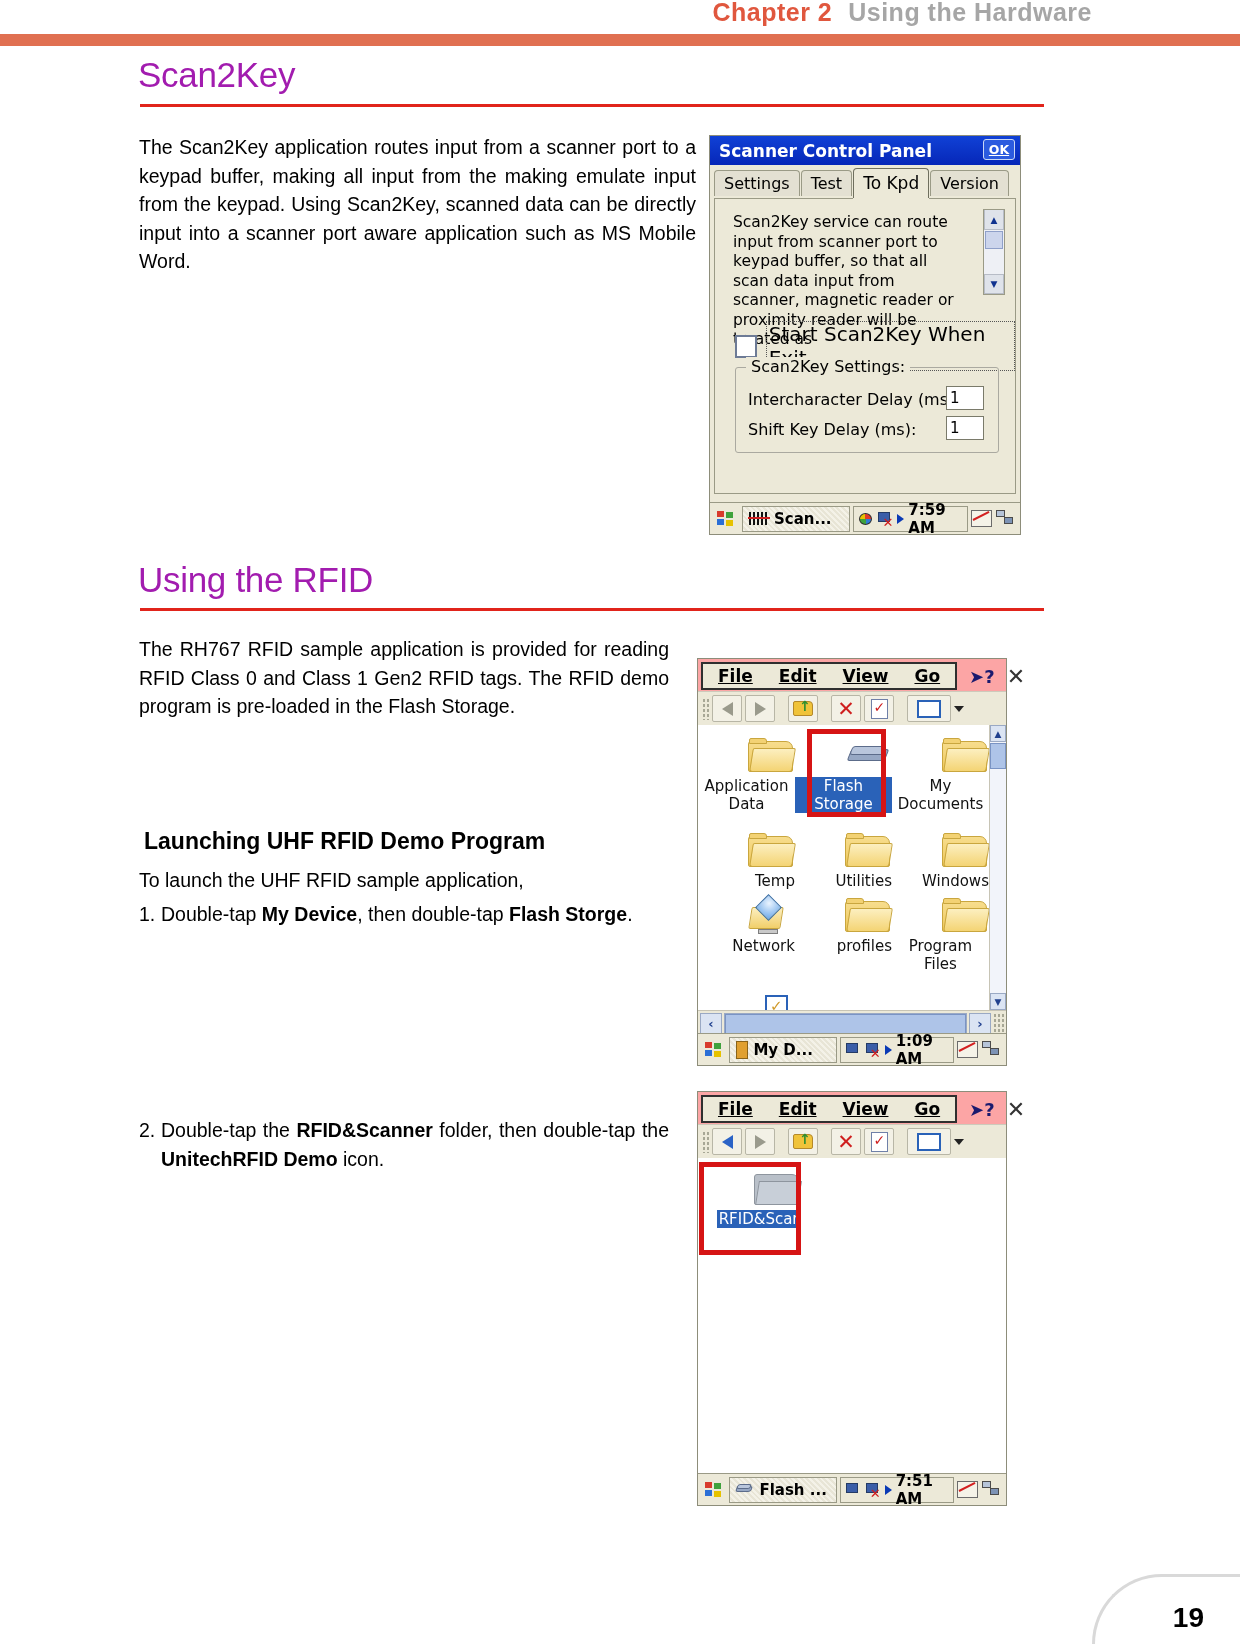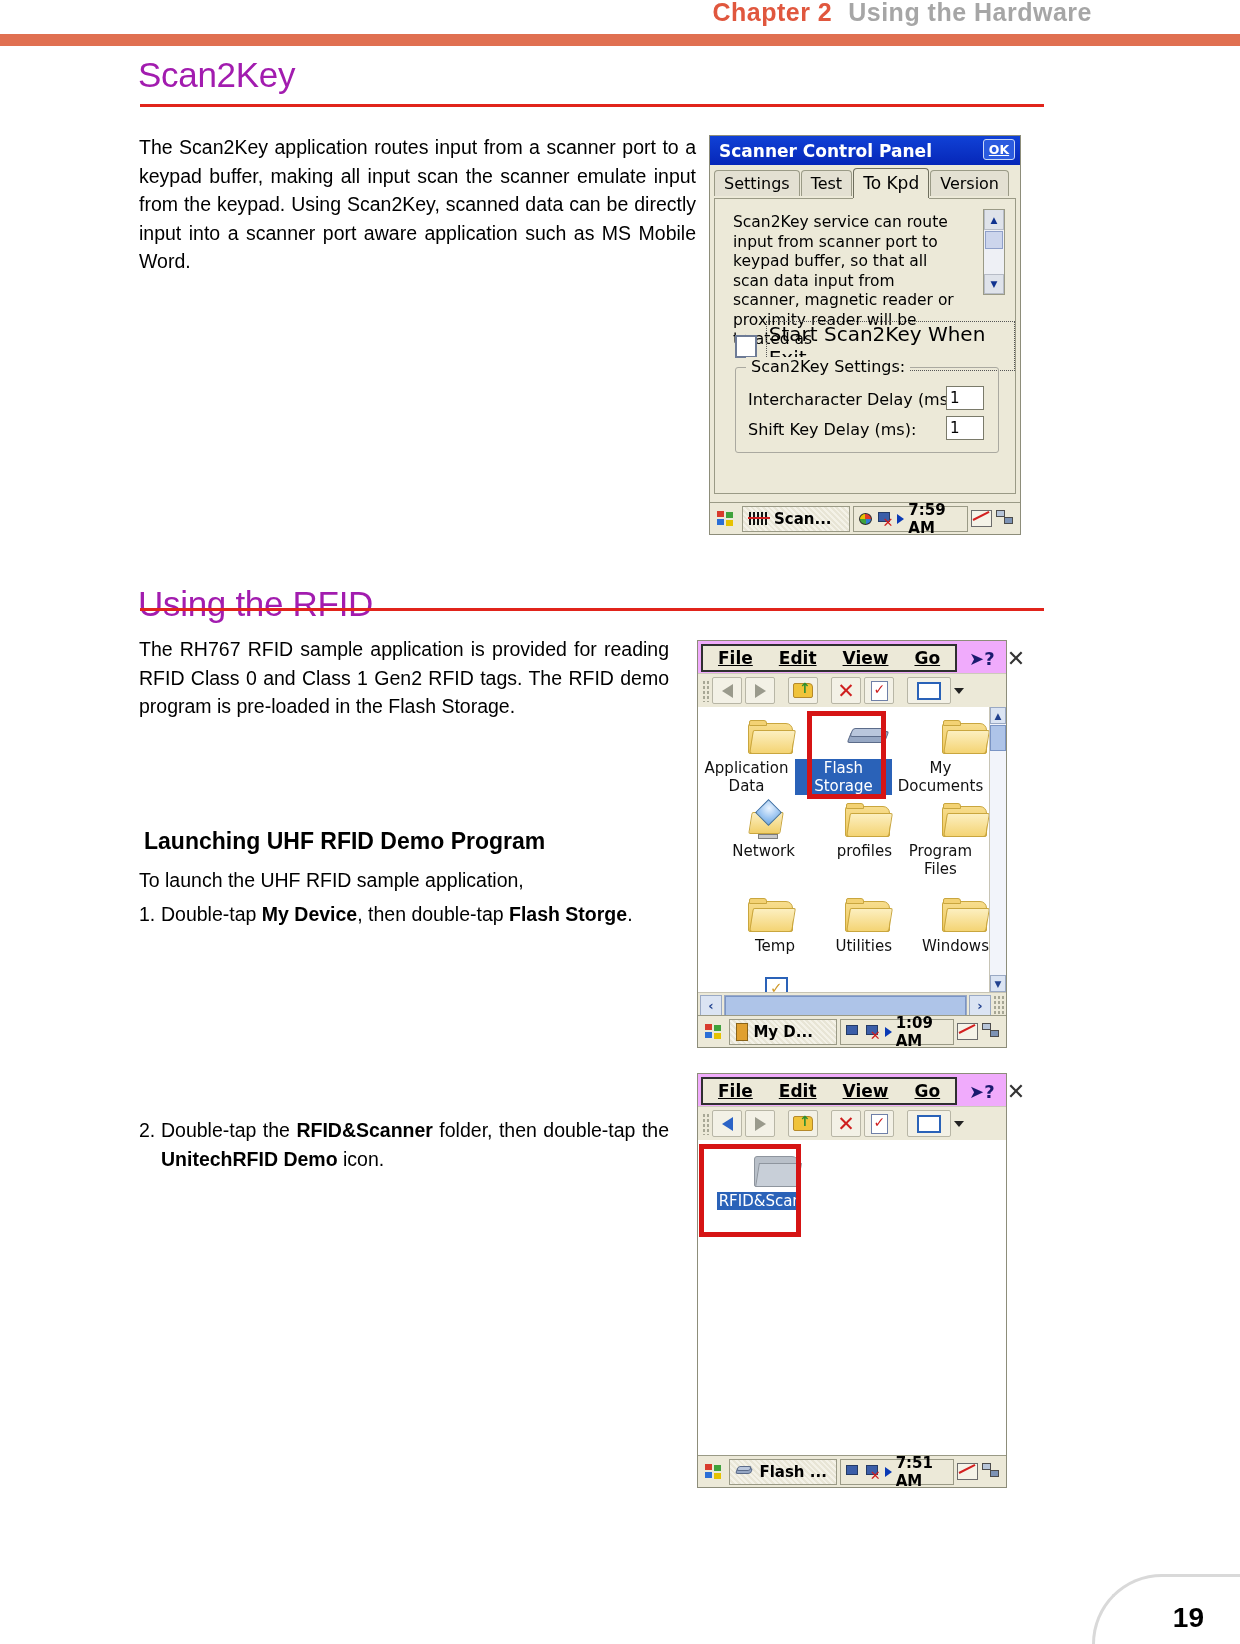--- a/index.html
+++ b/index.html
@@ -194,21 +194,21 @@
      background:conic-gradient(#e03a2a 0 25%,#2f7bd6 25% 50%,#3fa23c 50% 75%,#e6c200 75% 100%); }
   .conn-glyph{ width:20px; height:16px; position:relative; display:inline-block; }
   .conn-glyph .mon{ position:absolute; left:0; top:1px; width:12px; height:10px;
      background:#3b5ea8; border:1px solid #243b66; }
   .conn-glyph .x{ position:absolute; right:0px; bottom:-1px; font-size:13px;
      color:#cf1f1f; font-weight:bold; line-height:10px; }
   .play-tri{ width:0;height:0;border-left:7px solid #0a3ab5;
      border-top:5px solid transparent;border-bottom:5px solid transparent; }
 
   
-  .fex{ border:1px solid #8d8d7a; background:#f0abfc; }
+  .fex{ border:1px solid #8d8d7a; background:#fca5a5;margin-top:18px; }
   .fex-menubar{
     display:flex; align-items:center; height:32px; padding:2px 3px 0 3px; gap:4px;
   }
   .menu-group{
     display:flex; align-items:center; gap:0px; border:2px solid #2f2f2f;
     background:#ece9d8; height:28px; padding:0 2px; flex:0 0 auto;
   }
   .menu-item{ font-size:17px; font-weight:bold; padding:0 13px; }
   .menu-item u{ text-decoration:underline; }
   .menu-spacer{ flex:1 1 auto; }
@@ -320,21 +320,21 @@
   <div class="page-header">
     <div class="header-text">
       <span class="chapter-label">Chapter 2</span><span class="chapter-title">Using the Hardware</span>
     </div>
     <div class="header-rule"></div>
   </div>
 
   <div class="h1" style="left:138px; top:55px;">Scan2Key</div>
   <div class="h1-rule" style="left:140px; top:104px; width:904px;"></div>
 
-  <div class="para" style="left:139px; top:133px; width:557px;">The Scan2Key application routes input from a scanner port to a keypad buffer, making all input scan the scanner emulate input from the keypad. Using Scan2Key, scanned data can be directly input into a scanner port aware application such as MS Mobile Word.</div>
+  <div class="para" style="left:139px; top:133px; width:557px;">The Scan2Key application routes input from a scanner port to a keypad buffer, making all input from the making emulate input from the keypad. Using Scan2Key, scanned data can be directly input into a scanner port aware application such as MS Mobile Word.</div>
 
 
   <div class="pda scp">
     <div class="scp-title">
       <span>Scanner Control Panel</span>
       <span class="ok-btn">OK</span>
     </div>
 
     <div class="tabrow">
       <div class="tab">Settings</div>
@@ -393,21 +393,21 @@
       <div class="tb-right">
         <span class="tb-icon"></span>
         <span class="tb-icon2">
             <span class="a"></span>
             <span class="b"></span>
           </span>
       </div>
     </div>
   </div>
 
-  <div class="h1" style="left:138px; top:584px;">Using the RFID</div>
+  <div class="h1" style="left:138px; top:560px;">Using the RFID</div>
   <div class="h1-rule" style="left:140px; top:608px; width:904px;"></div>
 
   <div class="para" style="left:139px; top:635px; width:530px;">The RH767 RFID sample application is provided for reading RFID Class 0 and Class 1 Gen2 RFID tags. The RFID demo program is pre-loaded in the Flash Storage.</div>
 
   <div class="h2" style="left:144px; top:828px;">Launching UHF RFID Demo Program</div>
 
   <div class="para nojust" style="left:139px; top:866px; width:540px;">To launch the UHF RFID sample application,</div>
 
   <div class="listitem" style="left:139px; top:900px; width:530px;">
     <span class="num">1.</span>
@@ -481,20 +481,47 @@
           <div class="ig-cell">
             <span class="fold">
                 <i class="back"></i>
                 <i class="tab"></i>
                 <i class="front"></i>
               </span>
             <span class="icon-label">My Documents</span>
           </div>
         </div>
 
+        <div class="ig-row" style="margin-top:14px">
+          <div class="ig-cell">
+            <span class="fold">
+                <i class="back"></i>
+                <i class="tab"></i>
+                <i class="front"></i>
+              </span>
+            <span class="icon-label">Temp</span>
+          </div>
+          <div class="ig-cell">
+            <span class="fold">
+                <i class="back"></i>
+                <i class="tab"></i>
+                <i class="front"></i>
+              </span>
+            <span class="icon-label">Utilities</span>
+          </div>
+          <div class="ig-cell">
+            <span class="fold">
+                <i class="back"></i>
+                <i class="tab"></i>
+                <i class="front"></i>
+              </span>
+            <span class="icon-label">Windows</span>
+          </div>
+        </div>
+
         <div class="ig-row" style="margin-top:2px">
           <div class="ig-cell">
             <span class="netico">
                 <i class="f"></i>
                 <i class="globe"></i>
                 <i class="base"></i>
               </span>
             <span class="icon-label">Network</span>
           </div>
           <div class="ig-cell">
@@ -505,47 +532,20 @@
               </span>
             <span class="icon-label">profiles</span>
           </div>
           <div class="ig-cell">
             <span class="fold">
                 <i class="back"></i>
                 <i class="tab"></i>
                 <i class="front"></i>
               </span>
             <span class="icon-label">Program Files</span>
-          </div>
-        </div>
-
-        <div class="ig-row" style="margin-top:14px">
-          <div class="ig-cell">
-            <span class="fold">
-                <i class="back"></i>
-                <i class="tab"></i>
-                <i class="front"></i>
-              </span>
-            <span class="icon-label">Temp</span>
-          </div>
-          <div class="ig-cell">
-            <span class="fold">
-                <i class="back"></i>
-                <i class="tab"></i>
-                <i class="front"></i>
-              </span>
-            <span class="icon-label">Utilities</span>
-          </div>
-          <div class="ig-cell">
-            <span class="fold">
-                <i class="back"></i>
-                <i class="tab"></i>
-                <i class="front"></i>
-              </span>
-            <span class="icon-label">Windows</span>
           </div>
         </div>
 
         <div class="ig-row" style="margin-top:16px">
           <div class="ig-cell">
             <span class="shortcut">
                 <i class="pg"></i>
                 <i class="pen"></i>
               </span>
           </div>

